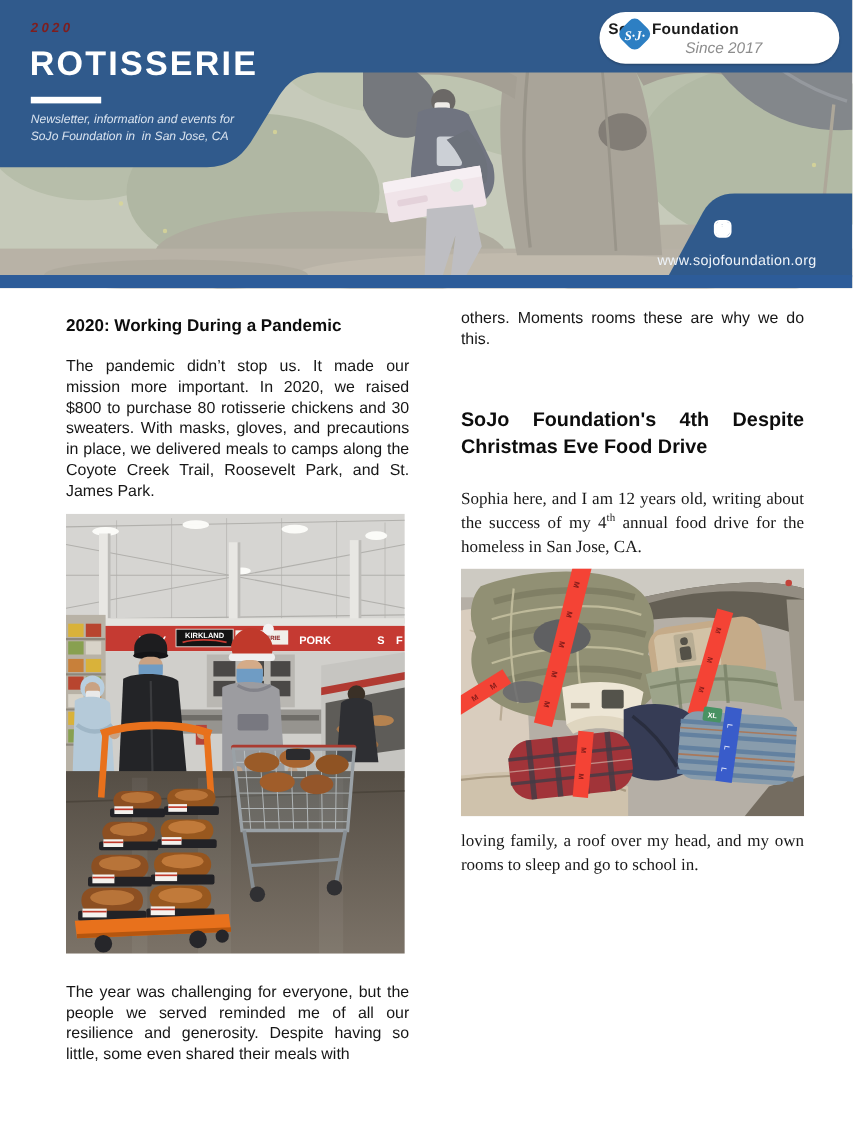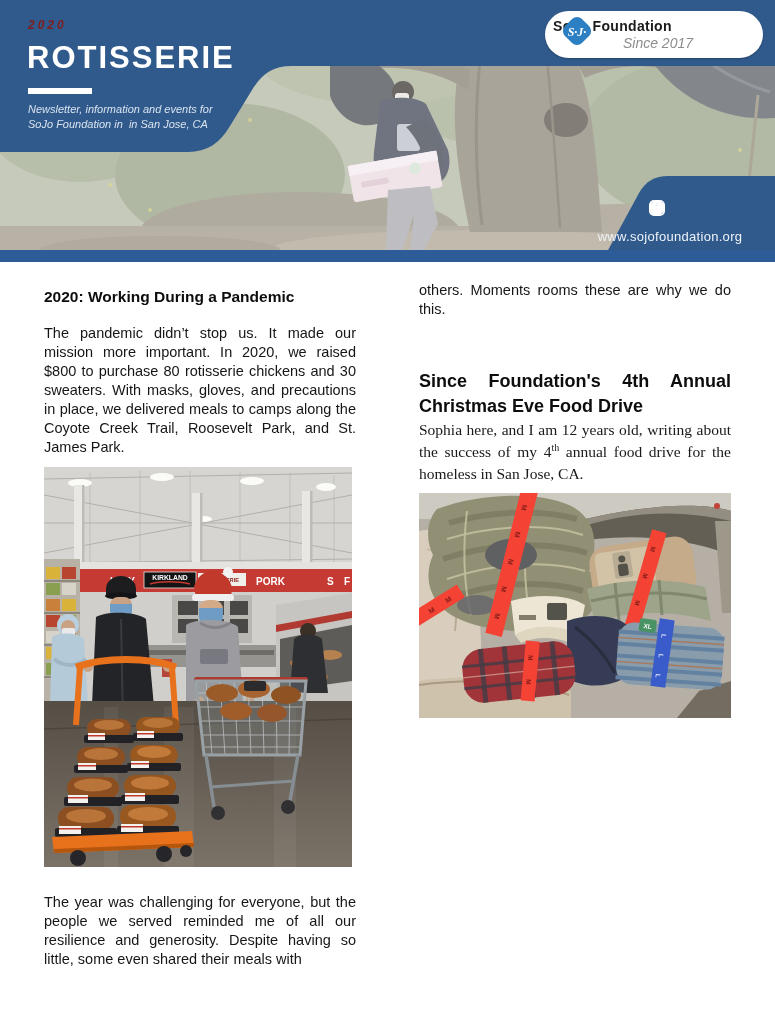--- a/index.html
+++ b/index.html
@@ -21,34 +21,34 @@
   .logo-dia{margin-left:12px;flex:0 0 auto;}
   .logo-texts{display:flex;flex-direction:column;margin-left:8px;width:140px;}
   .logo-name{font-weight:bold;font-size:14px;color:#1b1b1b;letter-spacing:.3px;}
   .logo-tag{font-style:italic;font-size:14px;color:#8d8d8d;align-self:flex-end;margin-top:1px;}
   .hdr-social{position:absolute;left:648px;top:199px;display:flex;gap:15px;}
   .hdr-social svg{display:block;}
   .hdr-url{position:absolute;left:575px;top:229px;width:190px;text-align:center;
            color:#eef3f9;font-size:13px;letter-spacing:.3px;}
   
   .col{position:absolute;width:312px;}
-  .col-left{left:44px;top:288px;}
+  .col-left{left:60px;top:288px;}
   .col-right{left:419px;top:281px;}
   .h-sans{font-size:15.5px;font-weight:bold;margin:0 0 18px 0;color:#0d0d0d;}
   .p-sans{font-size:14.5px;line-height:19px;text-align:justify;margin:0;color:#161616;}
   .h2-sans{font-size:18px;font-weight:bold;line-height:25px;text-align:justify;
            margin:50px 0 0 0;color:#0d0d0d;}
   .p-serif{font-family:"Liberation Serif",serif;font-size:15.5px;line-height:22px;
            text-align:justify;margin:20px 0 0 0;color:#191919;}
   .p-serif sup{font-size:10px;line-height:0;}
   .photo{display:block;margin:0;}
   .photo-left{margin-top:10px;}
   .photo-right{margin-top:8px;}
   .p-after-photo-sans{margin-top:26px;}
-  .p-serif-first{margin-top:0;}
+  .p-serif-first{margin-top:24px;}
   .p-after-photo-serif{margin-top:12px;}
 </style>
 </head>
 <body>
 
 <div class="page">
 
   <div class="header">
     <svg width="775" height="262" viewBox="0 0 775 262">
 
@@ -398,21 +398,21 @@
           <circle cx="120" cy="387" r="8" fill="#26262a"></circle>
         <circle cx="142" cy="384" r="6" fill="#26262a"></circle>
       </g>
     </svg>
 
     <p class="p-sans p-after-photo-sans">The year was challenging for everyone, but the people we served reminded me of all our resilience and generosity. Despite having so little, some even shared their meals with</p>
   </div>
 
   <div class="col col-right">
     <p class="p-sans">others. Moments rooms these are why we do this.</p>
-    <h2 class="h2-sans">Since Foundation's 4th Annual Christmas Eve Food Drive</h2>
+    <h2 class="h2-sans">SoJo Foundation's 4th Despite Christmas Eve Food Drive</h2>
 
     <p class="p-serif p-serif-first"><span>Sophia here, and I am 12 years old, writing about the success of my 4</span><sup>th</sup><span> annual food drive for the homeless in San Jose, CA.</span></p>
 
 
     <svg class="photo photo-right" width="312" height="225" viewBox="0 0 312 225">
 
       <rect width="312" height="225" fill="#b3aea6"></rect>
       <rect width="312" height="26" fill="#cdcac4"></rect>
       <path d="M150 30 C220 12 280 8 312 18 L312 62 C260 42 200 40 150 50 Z" fill="#5d594f"></path>
       <path d="M150 30 C220 12 280 8 312 18 L312 28 C260 16 205 18 150 38 Z" fill="#8f8a80"></path>
@@ -537,15 +537,16 @@
           <text x="243" y="186" text-anchor="middle" font-size="6.5" font-weight="bold" fill="#dfe6ff" transform="rotate(90 243 183)">L</text>
         </g>
         <g transform="rotate(8 228 134)">
           <rect x="220" y="126" width="17" height="13" rx="2" fill="#3f8f5f"></rect>
           <text x="228.5" y="135.5" text-anchor="middle" font-size="6.5" font-weight="bold" fill="#ffffff">XL</text>
         </g>
       </g>
       <rect width="312" height="225" fill="#d8c9a8" opacity="0.06"></rect>
     </svg>
 
+    <p class="p-serif p-after-photo-serif">loving family, a roof over my head, and my own rooms to sleep and go to school in.</p>
   </div>
 
 </div>
 
 </body></html>

